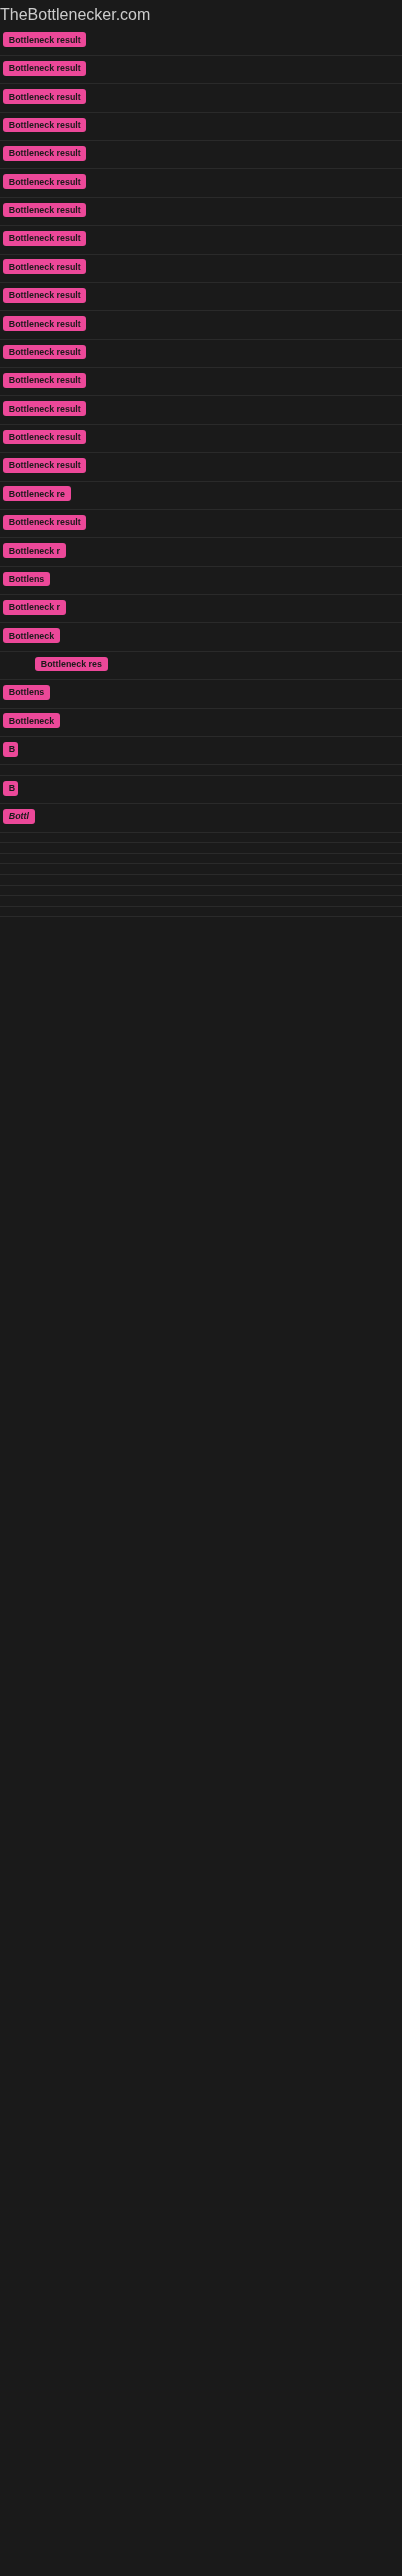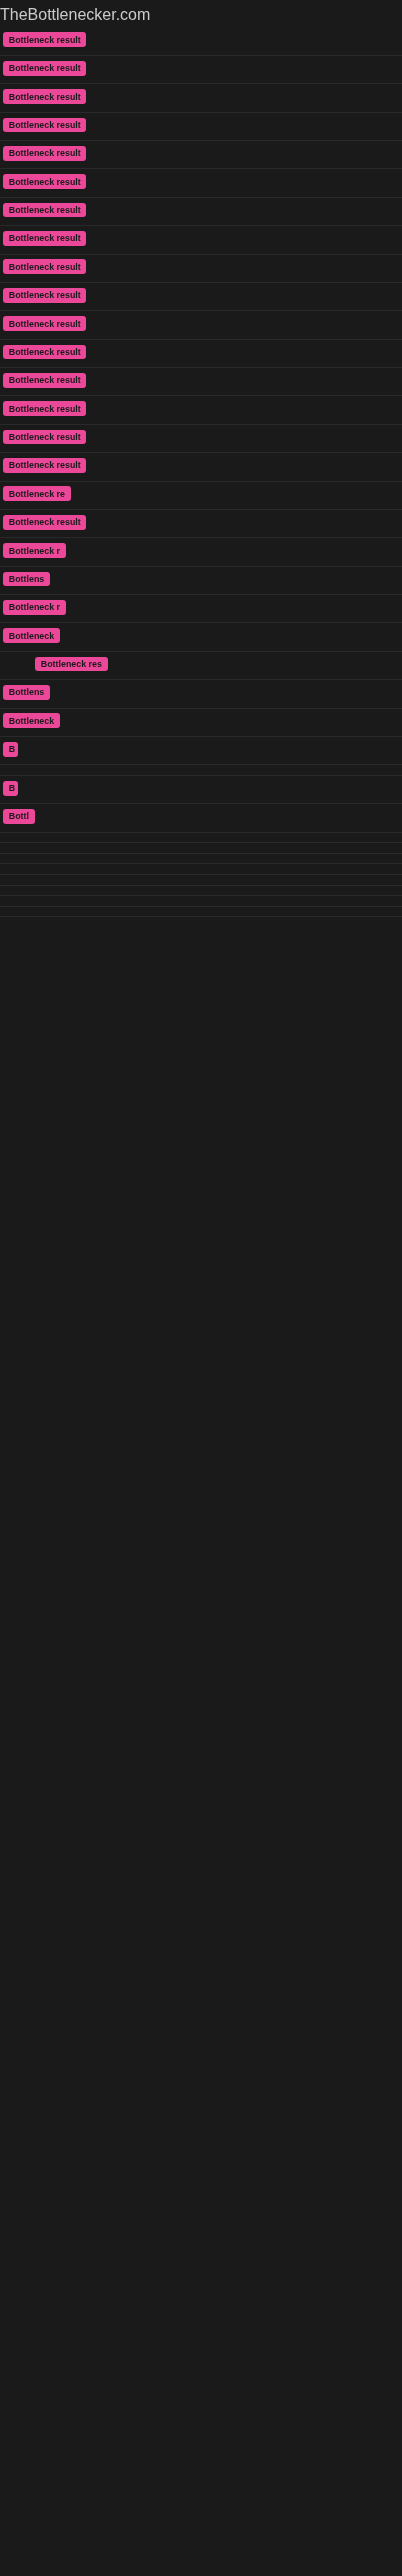--- a/index.html
+++ b/index.html
@@ -78,21 +78,21 @@
     <div class="bottleneck-item row"><span class="bottleneck-label" style="max-width: 71px;">Bottleneck r</span></div>
     <div class="bottleneck-item row"><span class="bottleneck-label" style="max-width: 60px;">Bottlens</span></div>
     <div class="bottleneck-item row"><span class="bottleneck-label" style="max-width: 71px;">Bottleneck r</span></div>
     <div class="bottleneck-item row"><span class="bottleneck-label" style="max-width: 63px;">Bottleneck</span></div>
     <div class="bottleneck-item row"><span class="bottleneck-label" style="max-width: 81px; margin-left: 32px;">Bottleneck res</span></div>
     <div class="bottleneck-item row"><span class="bottleneck-label" style="max-width: 52px;">Bottlens</span></div>
     <div class="bottleneck-item row"><span class="bottleneck-label" style="max-width: 58px;">Bottleneck</span></div>
     <div class="bottleneck-item row"><span class="bottleneck-label" style="max-width: 14.5px;">B</span></div>
     <div class="bottleneck-item row"></div>
     <div class="bottleneck-item row"><span class="bottleneck-label" style="max-width: 14.5px;">B</span></div>
-    <div class="bottleneck-item row"><span class="bottleneck-label" style="max-width: 34px;">Bottl</span></div>
+    <div class="bottleneck-item row"><span class="bottleneck-label" style="max-width: 34px; font-style: italic;">Bottl</span></div>
     <div class="bottleneck-item row"></div>
     <div class="bottleneck-item row"></div>
     <div class="bottleneck-item row"></div>
     <div class="bottleneck-item row"></div>
     <div class="bottleneck-item row"></div>
     <div class="bottleneck-item row"></div>
     <div class="bottleneck-item row"></div>
     <div class="bottleneck-item row"></div>
   </div>
 

